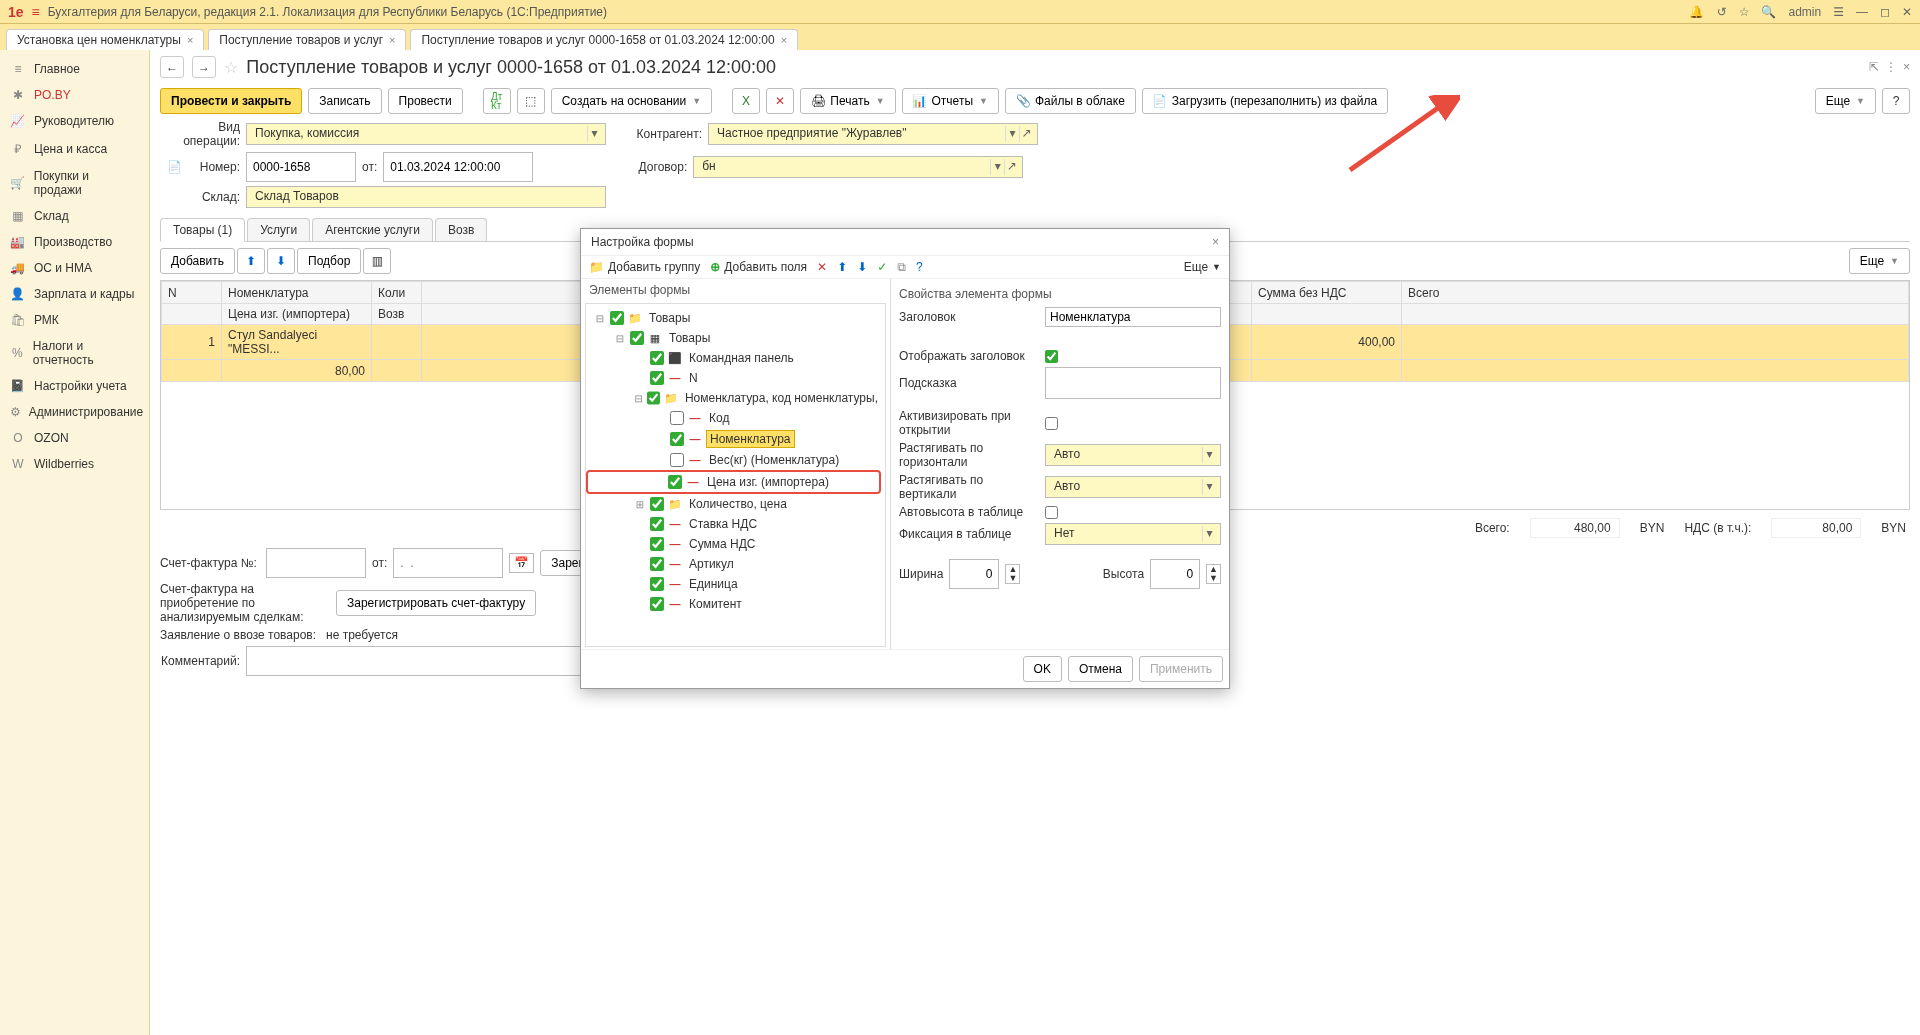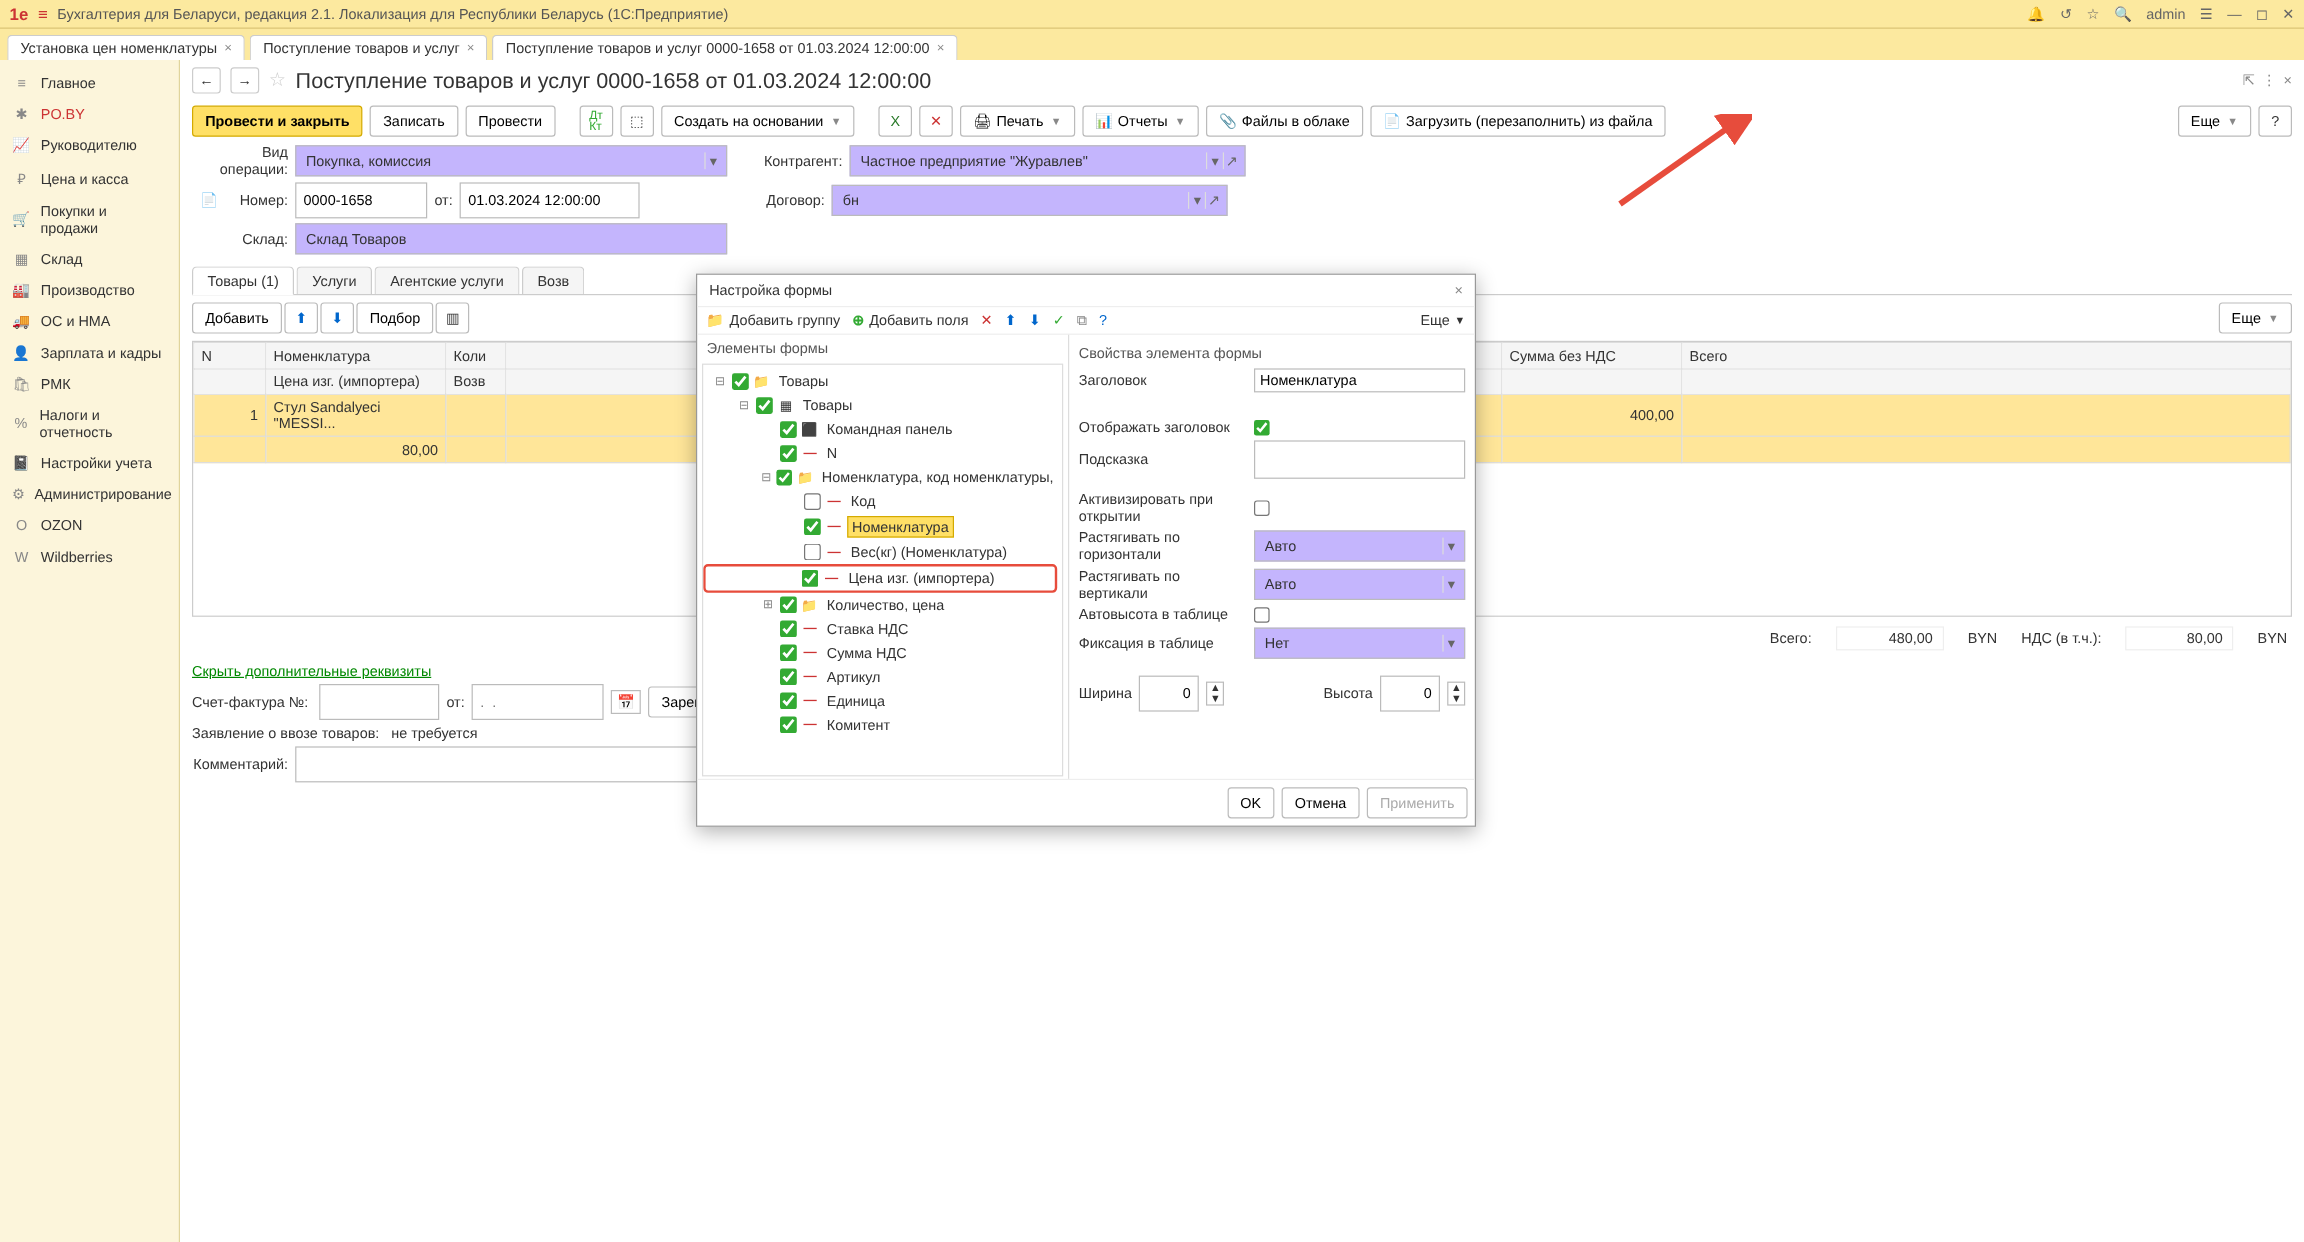--- a/index.html
+++ b/index.html
@@ -27,21 +27,21 @@
 .btn.yellow{background:#ffe066;border-color:#d4aa00;font-weight:bold}
 .btn .dd{color:#888;font-size:9px;margin-left:2px}
 .ibtn{border:1px solid #bbb;background:#fff;width:28px;height:26px;display:flex;align-items:center;justify-content:center;cursor:pointer;border-radius:3px}
 .sep{width:8px}
 .link{color:#008800;text-decoration:underline;cursor:pointer;padding:2px 10px;display:inline-block}
 .form-row{display:flex;align-items:center;padding:2px 10px;gap:6px}
 .form-label{width:80px;text-align:right;color:#333}
 .form-input{border:1px solid #bbb;padding:14px 6px;height:22px;background:#fff}
 .form-input.w2{width:110px}
 .form-input.w3{width:150px}
-.form-select{border:1px solid #bbb;height:22px;background:#c4b5fd;display:flex;align-items:center;padding:12px 4px}
+.form-select{border:1px solid #bbb;height:22px;background:#fef9c3;display:flex;padding:2px 4px}
 .form-select .sel-txt{flex:1;padding:0 4px}
 .form-select .sel-btn{width:14px;text-align:center;color:#666;cursor:pointer;border-left:1px solid #ddd}
 .doc-tabs{display:flex;border-bottom:1px solid #ccc;margin:8px 10px 0}
 .doc-tab{border:1px solid #ccc;border-bottom:none;padding:4px 12px;margin-right:2px;background:#f5f5f5;cursor:pointer;border-radius:4px 4px 0 0}
 .doc-tab.active{background:#fff;border-bottom:1px solid #fff;margin-bottom:-1px}
 .tbl-toolbar{display:flex;align-items:center;gap:2px;padding:6px 10px}
 .table-wrap{margin:0 10px;border:1px solid #ccc;height:230px;overflow:auto;position:relative}
 table.grid{width:100%;border-collapse:collapse}
 table.grid th,table.grid td{border:1px solid #ddd;padding:3px 6px;text-align:left;font-size:12px;height:22px}
 table.grid th{background:#f5f5f5;font-weight:normal;position:sticky;top:0}
@@ -314,28 +314,31 @@
 
     <div class="totals">
       <span>Всего:</span>
       <span class="val">480,00</span>
       <span>BYN</span>
       <span>НДС (в т.ч.):</span>
       <span class="val">80,00</span>
       <span>BYN</span>
     </div>
 
-    <a class="link">Скрыть дополнительные реквизиты</a>
 
     <div class="form-row">
       <span style="width:100px">Счет-фактура №:</span>
       <input class="form-input" style="width: 100px;">
       <span>от:</span>
       <input class="form-input" style="width: 110px;" placeholder=".  .">
       <span style="border:1px solid #bbb;padding:2px 4px;cursor:pointer">📅</span>
+      <button class="btn">Зарегистрировать счет-фактуру</button>
+    </div>
+    <div class="form-row">
+      <span style="width:170px">Счет-фактура на приобретение по анализируемым сделкам:</span>
       <button class="btn">Зарегистрировать счет-фактуру</button>
     </div>
     <div class="form-row">
       <span style="width:160px">Заявление о ввозе товаров:</span>
       <span>не требуется</span>
     </div>
     <div class="form-row">
       <span class="form-label">Комментарий:</span>
       <input class="form-input" style="width: 350px;">
       <span class="form-label" style="width:100px">Ответственный:</span>

